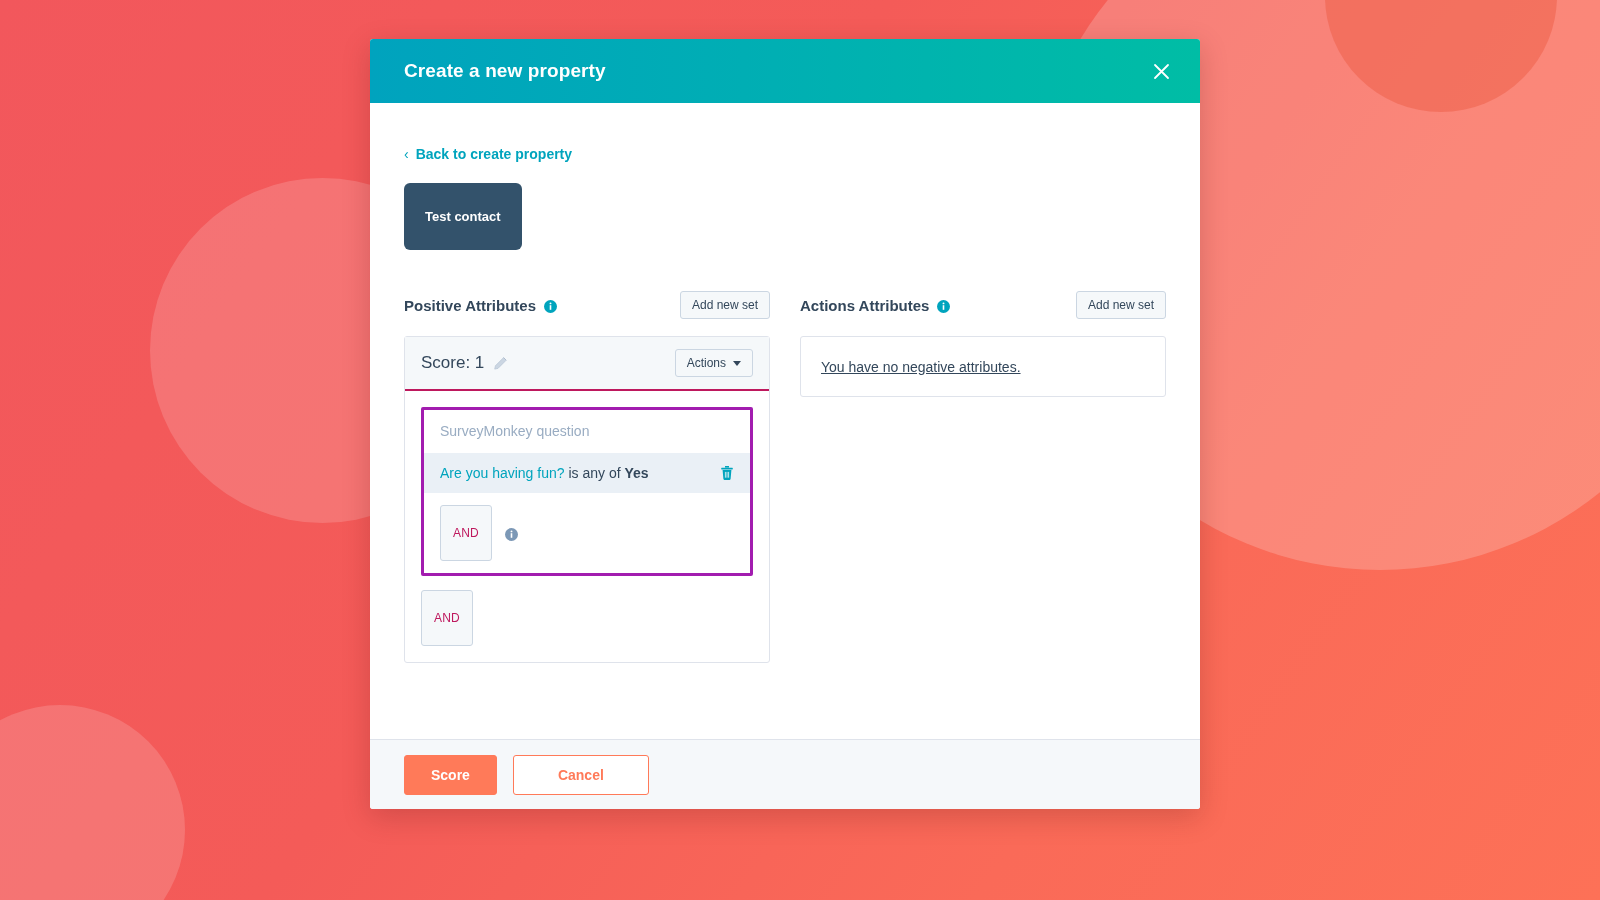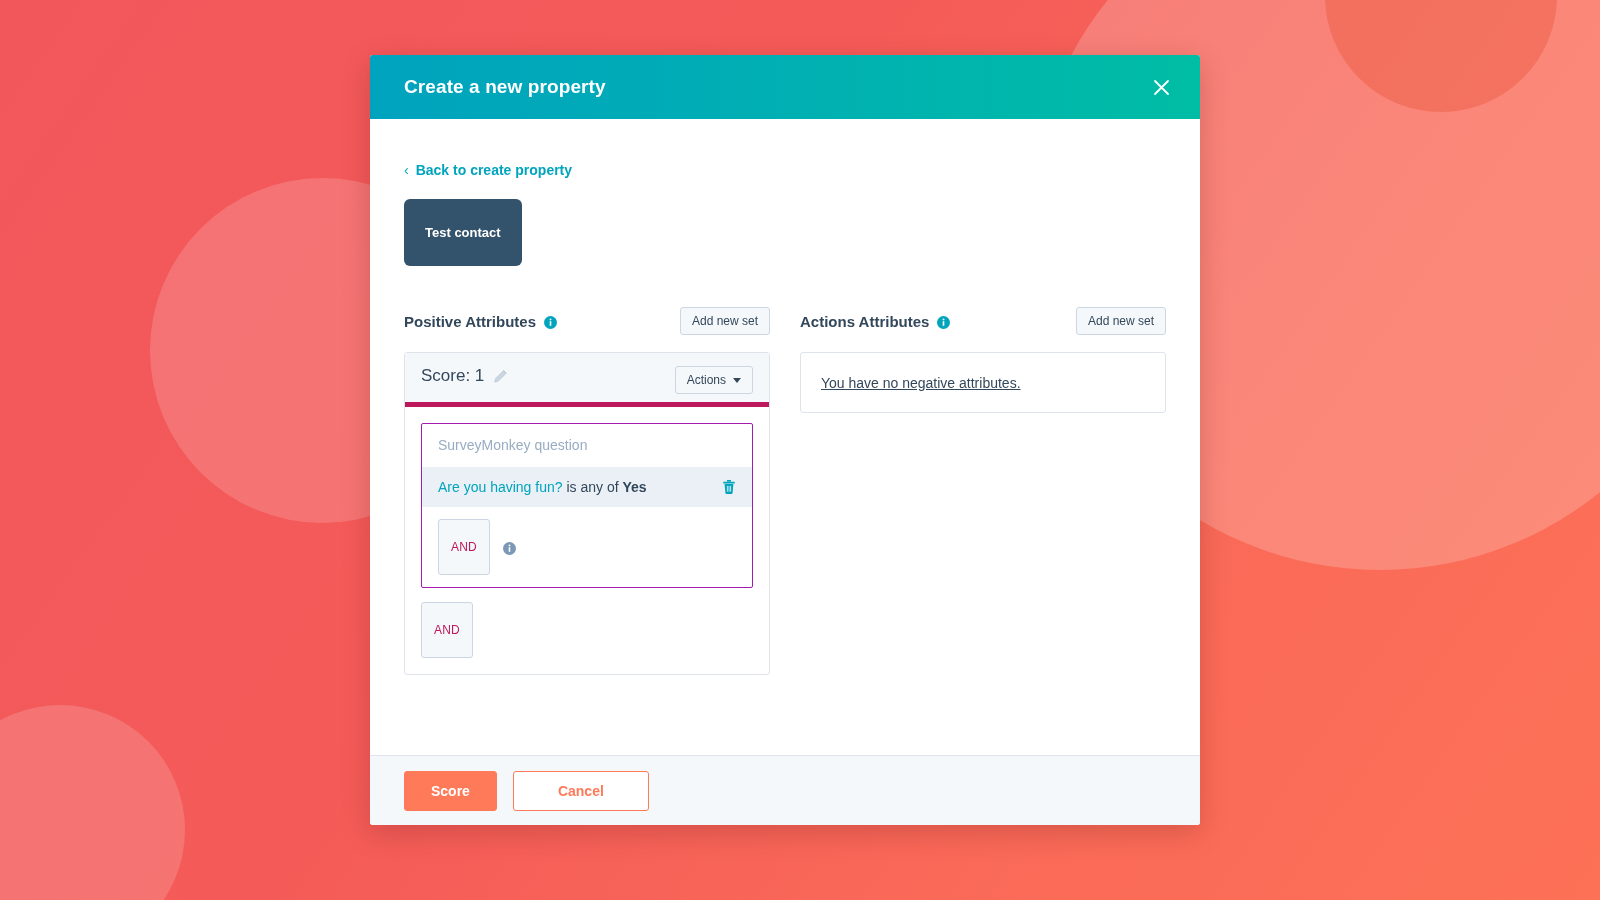--- a/index.html
+++ b/index.html
@@ -45,21 +45,21 @@
   }
   .blob-right-dark {
     left: 1325px; top: -120px;
     width: 232px; height: 232px;
     background: rgba(236, 88, 64, 0.45);
   }
 
   
   .modal {
     position: absolute;
-    left: 370px; top: 55px;
+    left: 370px; top: 39px;
     width: 830px; height: 770px;
     background: #ffffff;
     border-radius: 3px;
     box-shadow: 0 8px 28px rgba(90, 20, 20, 0.22);
     display: flex;
     flex-direction: column;
     z-index: 2;
     overflow: hidden;
   }
 
@@ -166,24 +166,24 @@
   .score-panel {
     border: 1px solid #DFE3EB;
     border-radius: 3px;
     background: #ffffff;
     min-height: 322px;
     display: flex;
     flex-direction: column;
   }
   .score-panel-head {
     background: #F5F8FA;
-    border-bottom: 5px solid #be185d;
+    border-bottom: 2px solid #be185d;
     padding: 13px 16px;
     display: flex;
-    align-items: flex-start;
+    align-items: center;
     justify-content: space-between;
     height: 54px;
   }
   .score-label {
     display: flex;
     align-items: center;
     gap: 9px;
     font-size: 17px;
     color: #33475B;
   }
@@ -204,21 +204,21 @@
   .caret {
     width: 0; height: 0;
     border-left: 4px solid transparent;
     border-right: 4px solid transparent;
     border-top: 5px solid #33475B;
   }
 
   .score-panel-body { padding: 16px; }
 
   .filter-group {
-    border: 1px solid #a21caf;
+    border: 3px solid #a21caf;
     border-radius: 2px;
     background: #ffffff;
   }
   .fg-header {
     padding: 13px 16px;
     font-size: 14px;
     color: #99ACC2;
     border-bottom: 1px solid transparent;
   }
   .fg-row {

